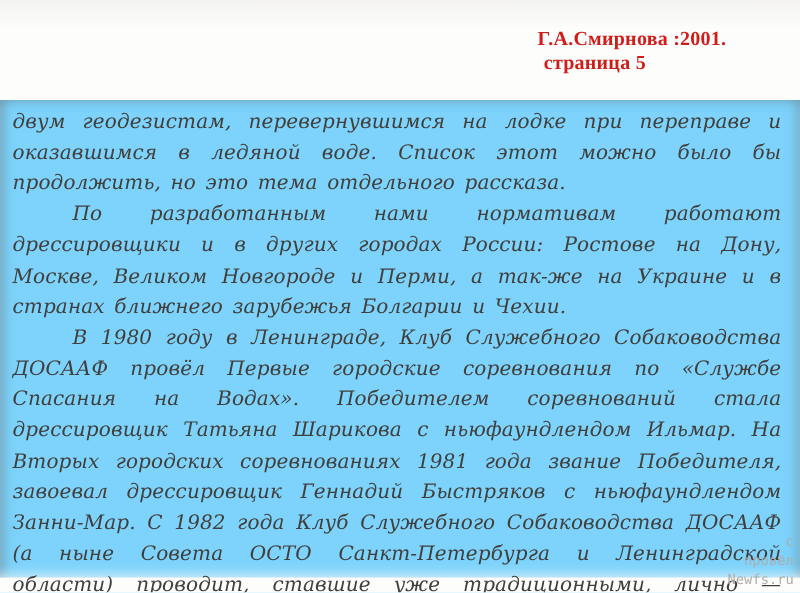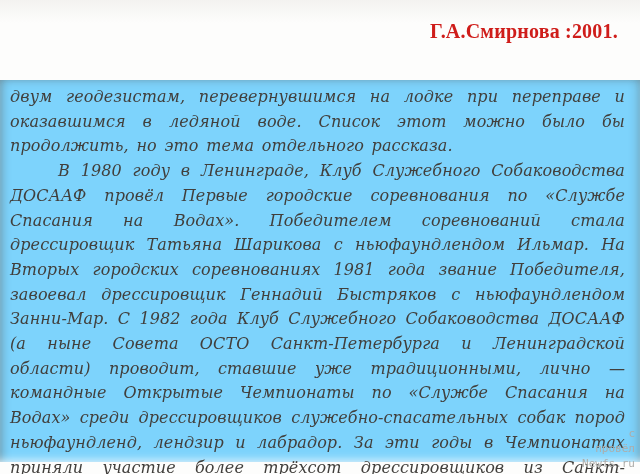--- a/index.html
+++ b/index.html
@@ -23,21 +23,21 @@
     background:
       linear-gradient(180deg, rgba(225,223,218,0.35) 0%, rgba(255,255,255,0) 30%, rgba(255,255,255,0) 100%);
   }
   .header {
     position: absolute;
     top: 22px;
     left: 430px;
     color: #cf1d1a;
     font-family: "Liberation Serif", serif;
     font-weight: bold;
-    font-size: 20px;
+    font-size: 16px;
     line-height: 19px;
     letter-spacing: 0.2px;
     white-space: nowrap;
   }
   .header .page-line {
     padding-left: 5px;
   }
   .scan {
     position: absolute;
     top: 80px;
@@ -84,25 +84,27 @@
 </style>
 </head>
 <body>
 
 <div class="page">
 
   <div class="top-band"></div>
 
   <div class="header">
     <div class="author-line">Г.А.Смирнова :2001.</div>
+    <div class="page-line">страница 5</div>
   </div>
 
   <div class="scan">
     <div class="scan-text">
       <p>двум геодезистам, перевернувшимся на лодке при переправе и оказавшимся в ледяной воде. Список этот можно было бы продолжить, но это тема отдельного рассказа.</p>
+      <p class="indent">По разработанным нами нормативам работают дрессировщики и в других городах России: Ростове на Дону, Москве, Великом Новгороде и Перми, а так-же на Украине и в странах ближнего зарубежья Болгарии и Чехии.</p>
       <p class="indent">В 1980 году в Ленинграде, Клуб Служебного Собаководства ДОСААФ провёл Первые городские соревнования по «Службе Спасания на Водах». Победителем соревнований стала дрессировщик Татьяна Шарикова с ньюфаундлендом Ильмар. На Вторых городских соревнованиях 1981 года звание Победителя, завоевал дрессировщик Геннадий Быстряков с ньюфаундлендом Занни-Мар. С 1982 года Клуб Служебного Собаководства ДОСААФ (а ныне Совета ОСТО Санкт-Петербурга и Ленинградской области) проводит, ставшие уже традиционными, лично — командные Открытые Чемпионаты по «Службе Спасания на Водах» среди дрессировщиков служебно-спасательных собак пород ньюфаундленд, лендзир и лабрадор. За эти годы в Чемпионатах приняли участие более трёхсот дрессировщиков из Санкт-Петербурга и других городов России.</p>
     </div>
   </div>
 
   <div class="watermark">
     <div>с</div>
     <div>провёл</div>
     <div>Newfs.ru</div>
   </div>
 

